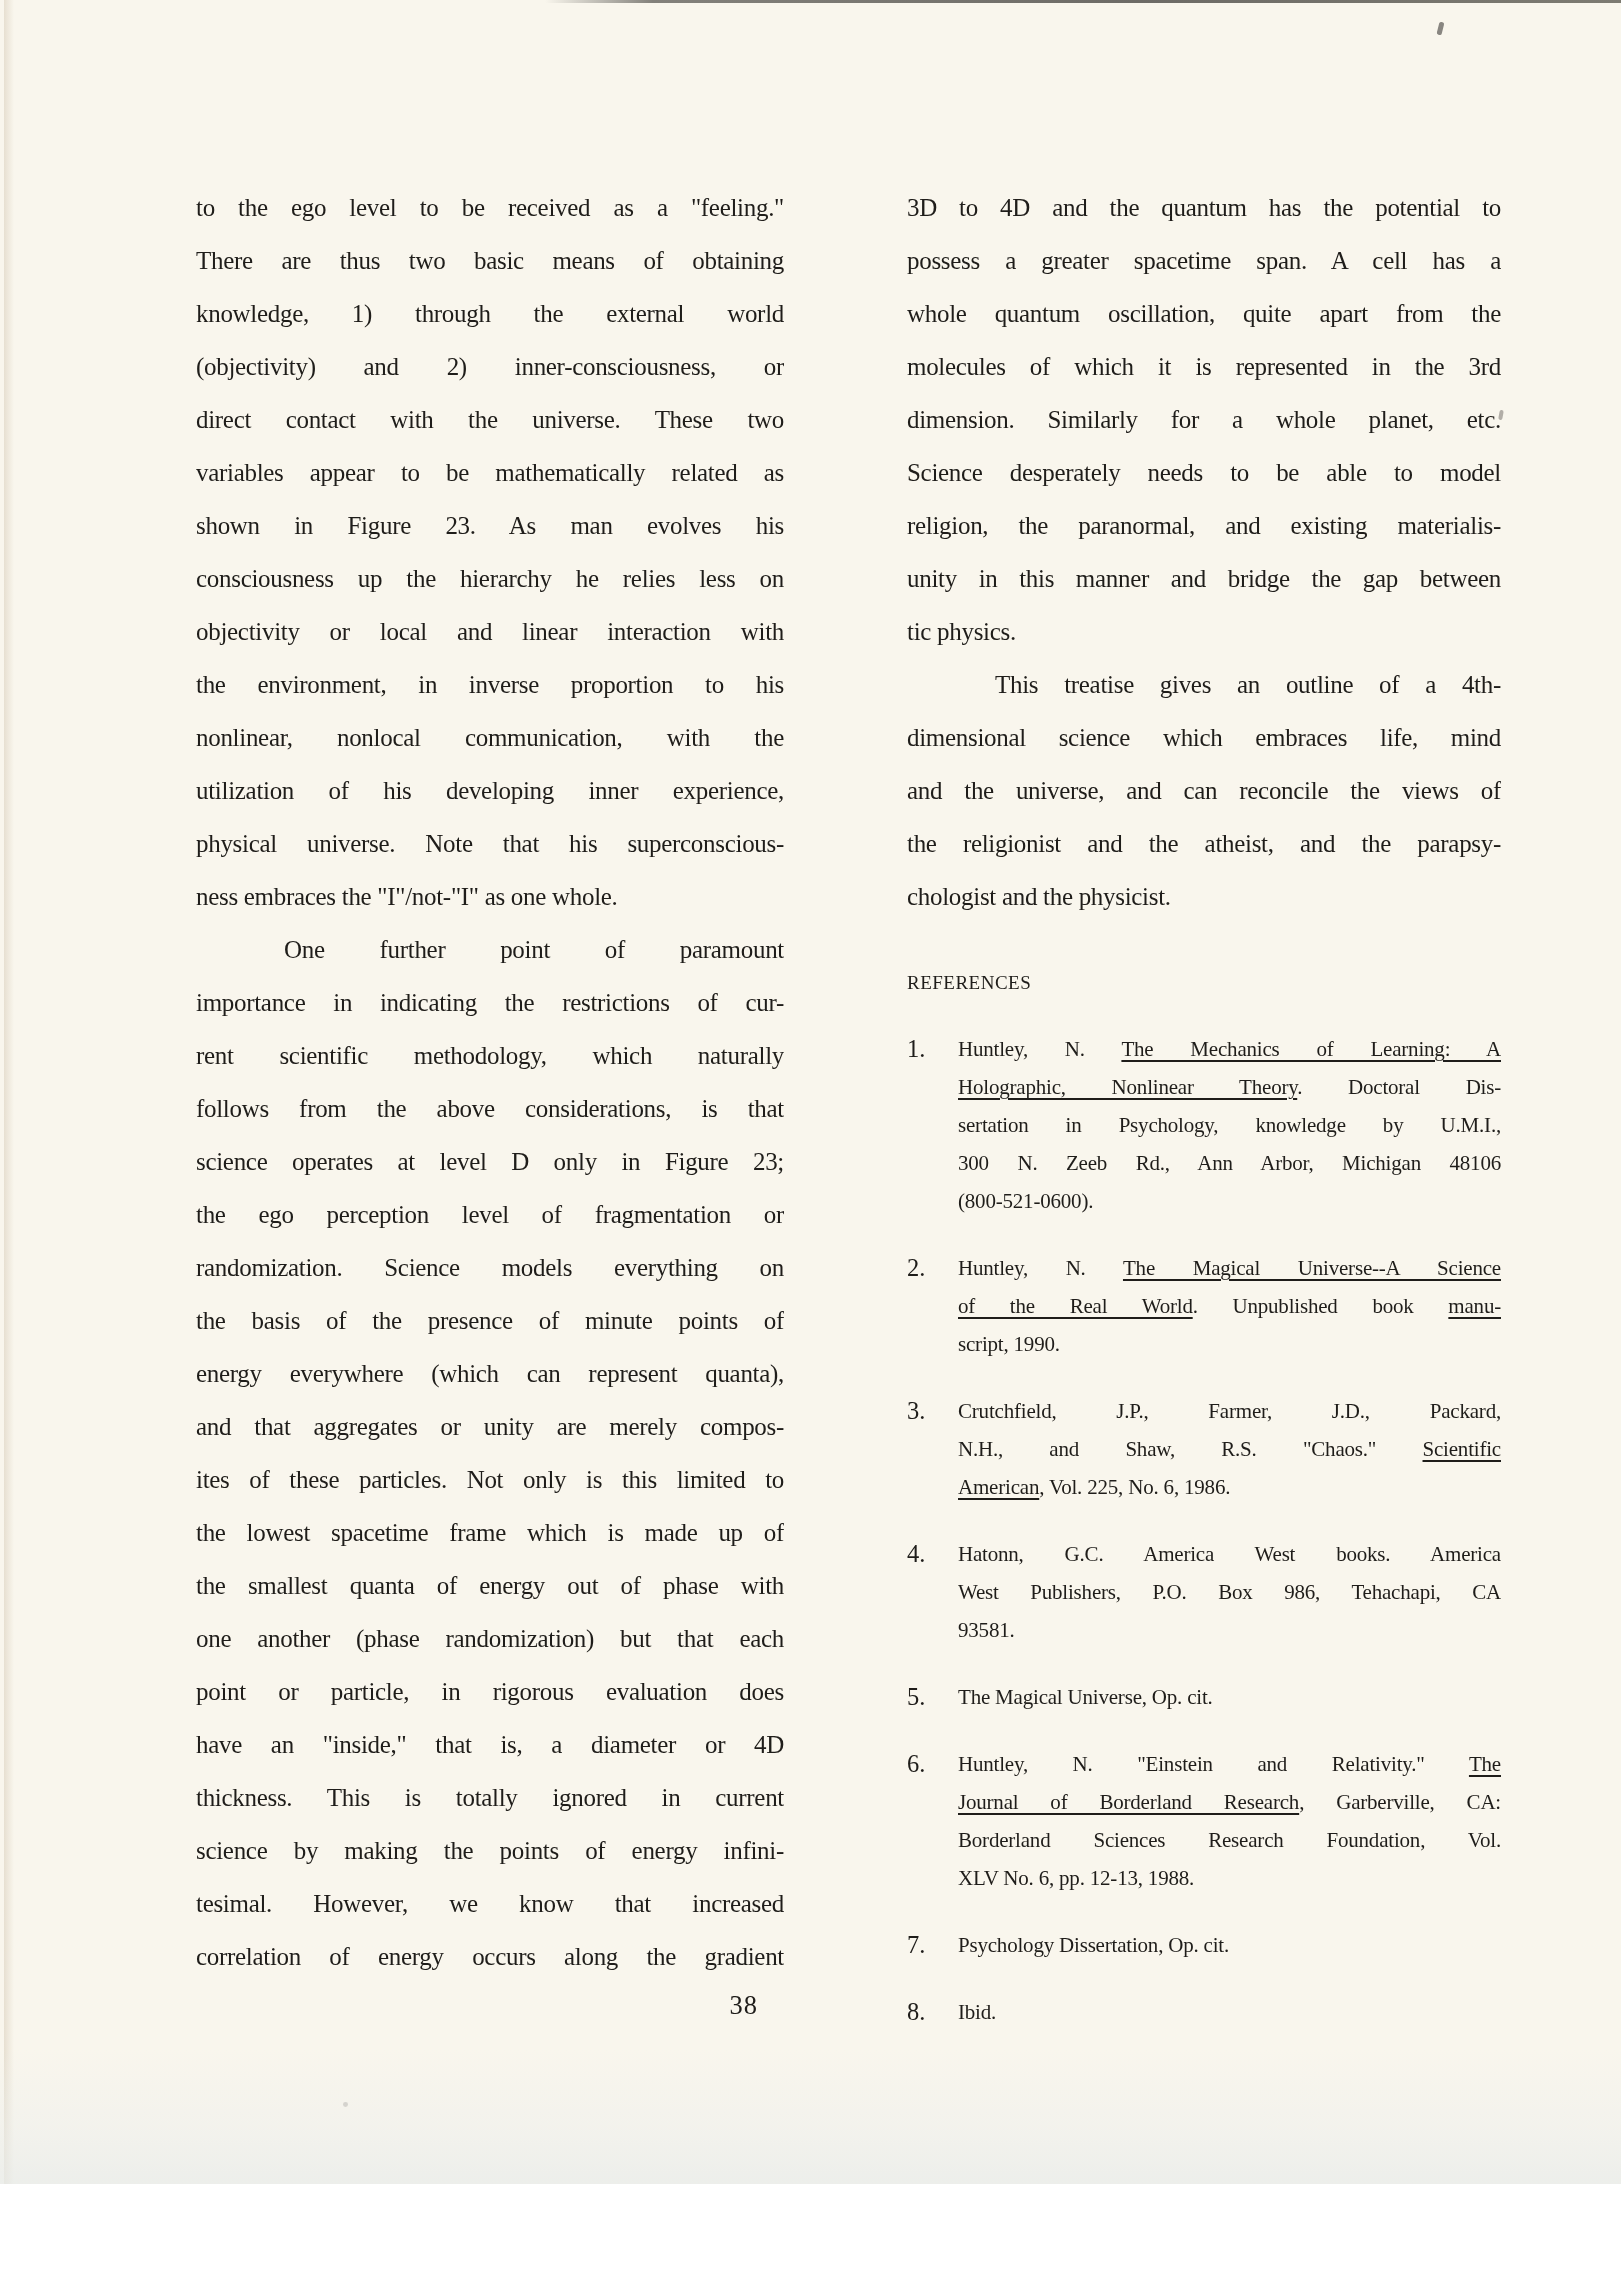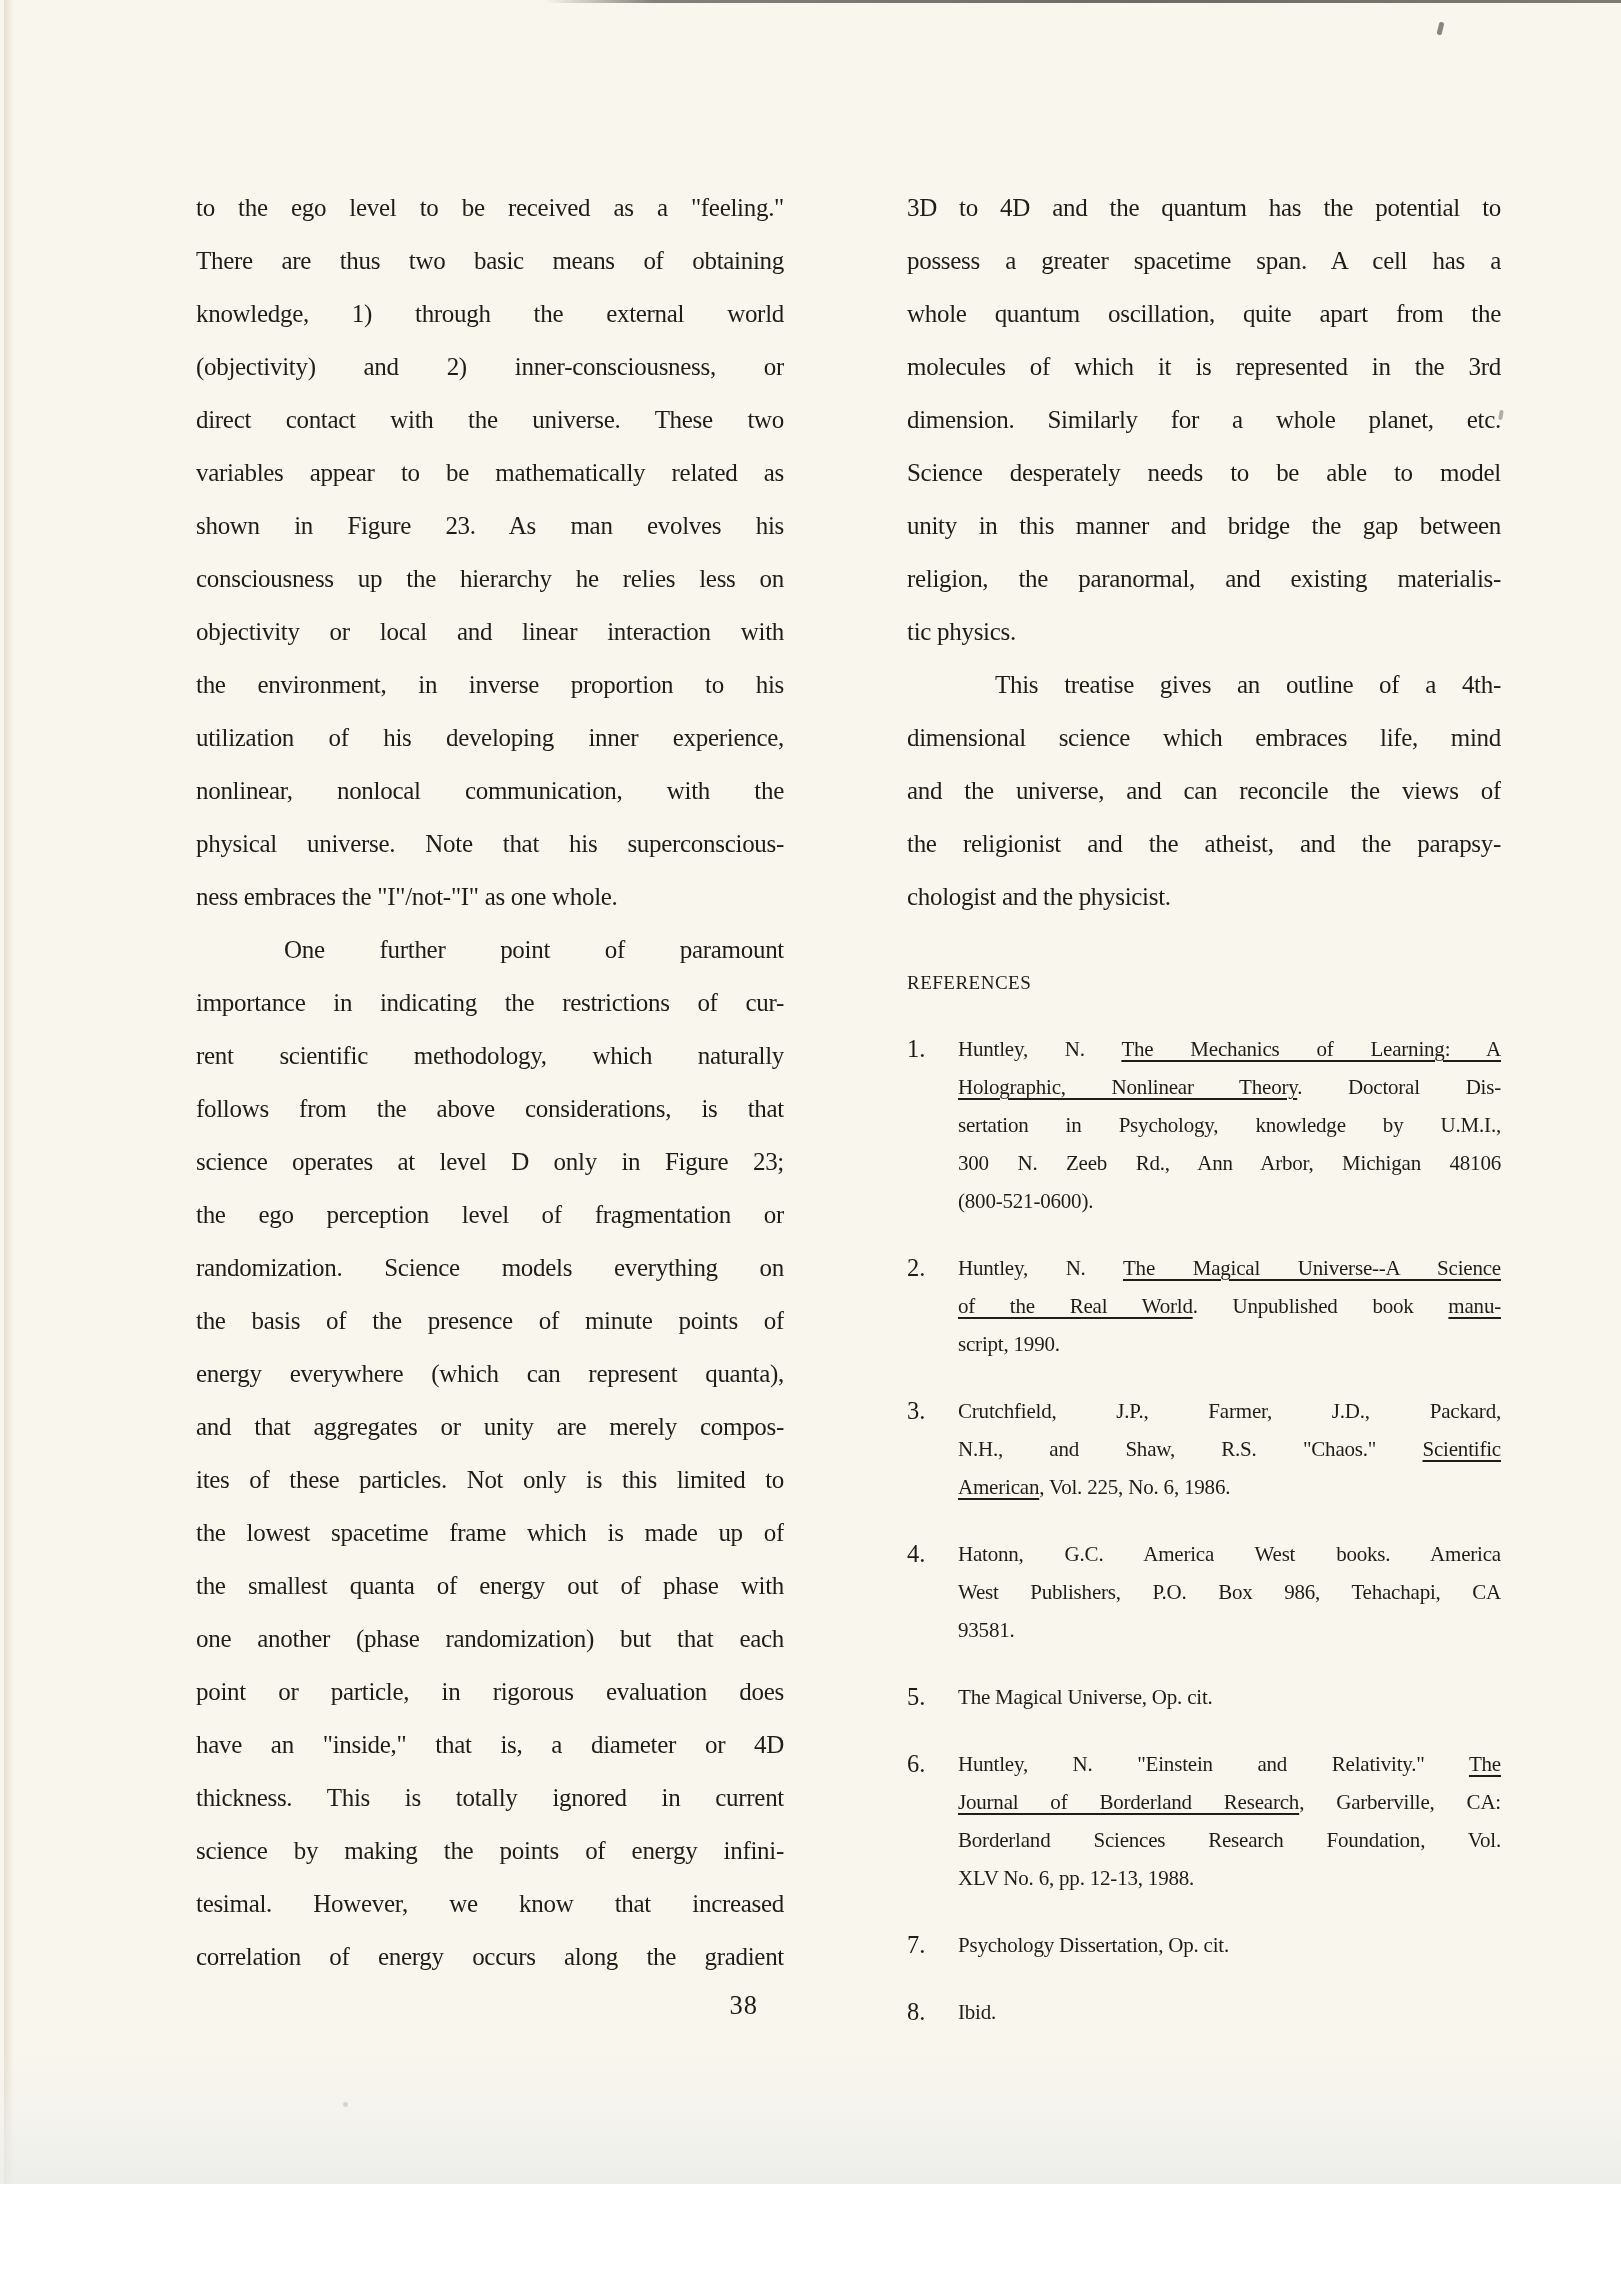--- a/index.html
+++ b/index.html
@@ -72,22 +72,22 @@
       <div class="tl just">to the ego level to be received as a "feeling."</div>
       <div class="tl just">There are thus two basic means of obtaining</div>
       <div class="tl just">knowledge, 1) through the external world</div>
       <div class="tl just">(objectivity) and 2) inner-consciousness, or</div>
       <div class="tl just">direct contact with the universe.  These two</div>
       <div class="tl just">variables appear to be mathematically related as</div>
       <div class="tl just">shown in Figure 23.  As man evolves his</div>
       <div class="tl just">consciousness up the hierarchy he relies less on</div>
       <div class="tl just">objectivity or local and linear interaction with</div>
       <div class="tl just">the environment, in inverse proportion to his</div>
+      <div class="tl just">nonlinear, nonlocal communication, with the</div>
       <div class="tl just">utilization of his developing inner experience,</div>
-      <div class="tl just">nonlinear, nonlocal communication, with the</div>
       <div class="tl just">physical universe.  Note that his superconscious-</div>
       <div class="tl">ness embraces the "I"/not-"I" as one whole.</div>
       <div class="tl just ind">One further point of paramount</div>
       <div class="tl just">importance in indicating the restrictions of cur-</div>
       <div class="tl just">rent scientific methodology, which naturally</div>
       <div class="tl just">follows from the above considerations, is that</div>
       <div class="tl just">science operates at level D only in Figure 23;</div>
       <div class="tl just">the ego perception level of fragmentation or</div>
       <div class="tl just">randomization.  Science models everything on</div>
       <div class="tl just">the basis of the presence of minute points of</div>
@@ -106,22 +106,22 @@
     </div>
 
   <div class="col-right">
     <div id="rightbody">
         <div class="tl just">3D to 4D and the quantum has the potential to</div>
         <div class="tl just">possess a greater spacetime span.  A cell has a</div>
         <div class="tl just">whole quantum oscillation, quite apart from the</div>
         <div class="tl just">molecules of which it is represented in the 3rd</div>
         <div class="tl just">dimension.  Similarly for a whole planet, etc.</div>
         <div class="tl just">Science desperately needs to be able to model</div>
+        <div class="tl just">religion, the paranormal, and existing materialis-</div>
         <div class="tl just">unity in this manner and bridge the gap between</div>
-        <div class="tl just">religion, the paranormal, and existing materialis-</div>
         <div class="tl">tic physics.</div>
         <div class="tl just ind">This treatise gives an outline of a 4th-</div>
         <div class="tl just">dimensional science which embraces life, mind</div>
         <div class="tl just">and the universe, and can reconcile the views of</div>
         <div class="tl just">the religionist and the atheist, and the parapsy-</div>
         <div class="tl">chologist and the physicist.</div>
       </div>
     <h2 class="refs-heading">REFERENCES</h2>
     <div class="refs" id="refs">
         <div class="ref">

